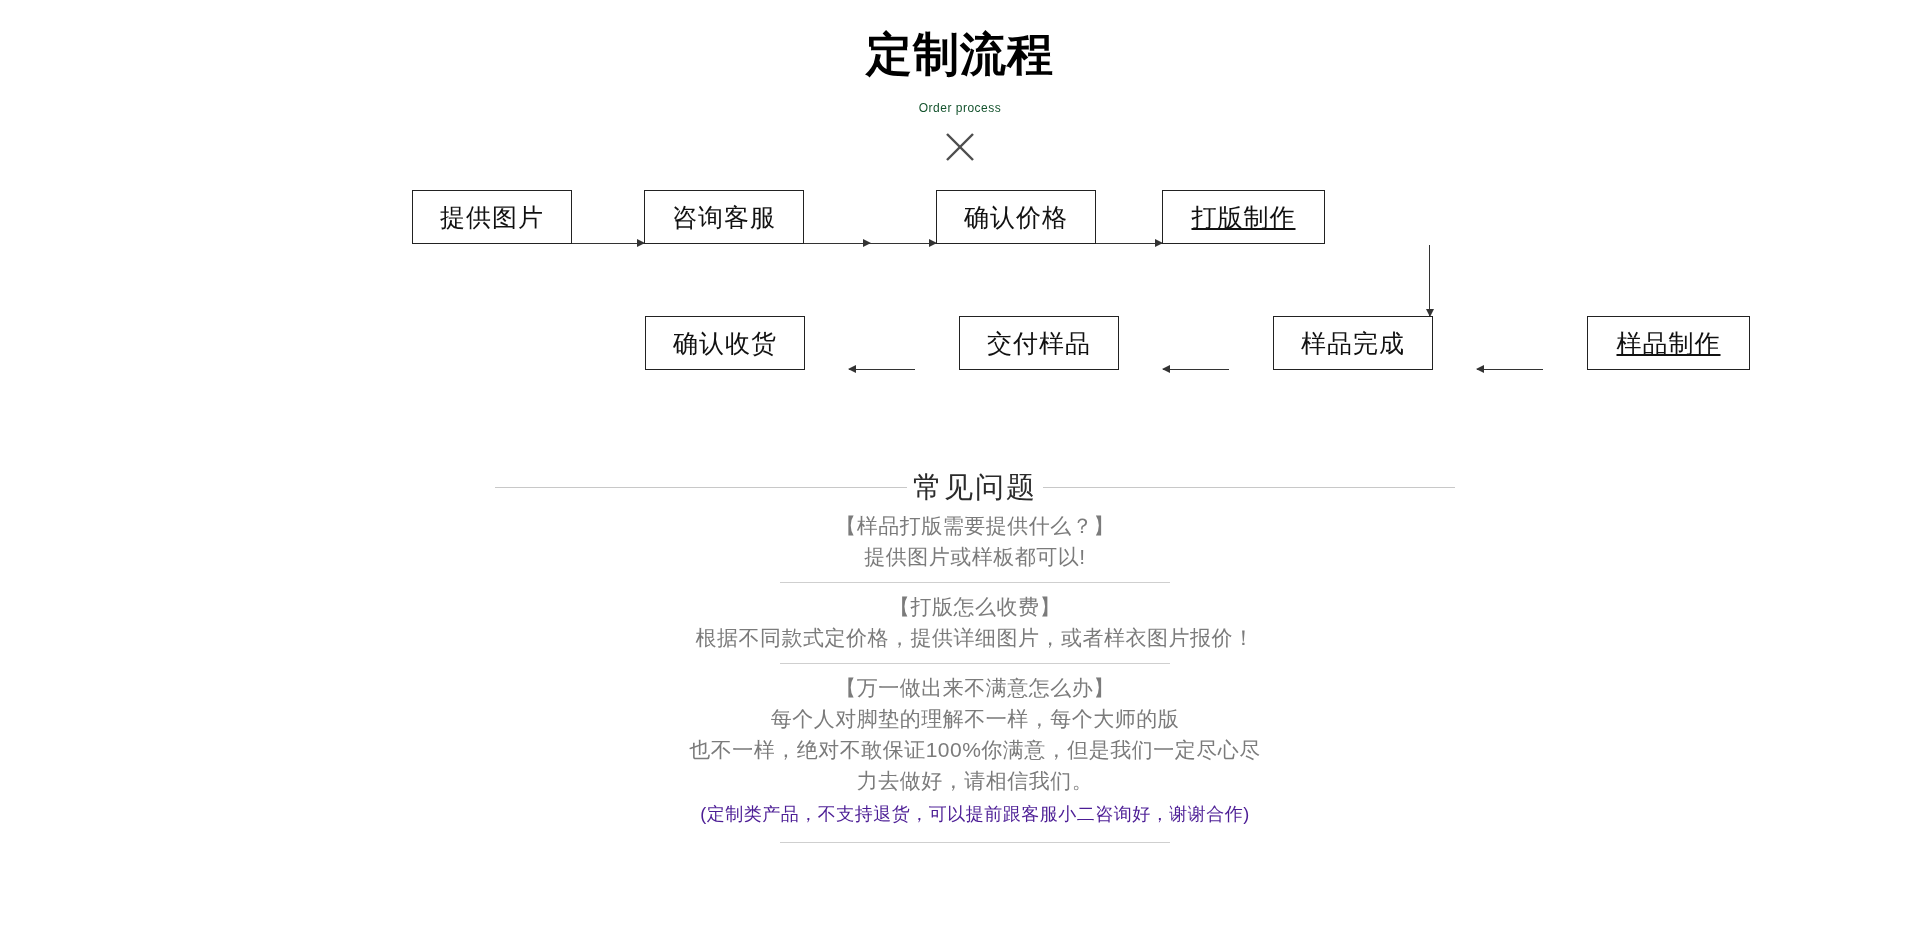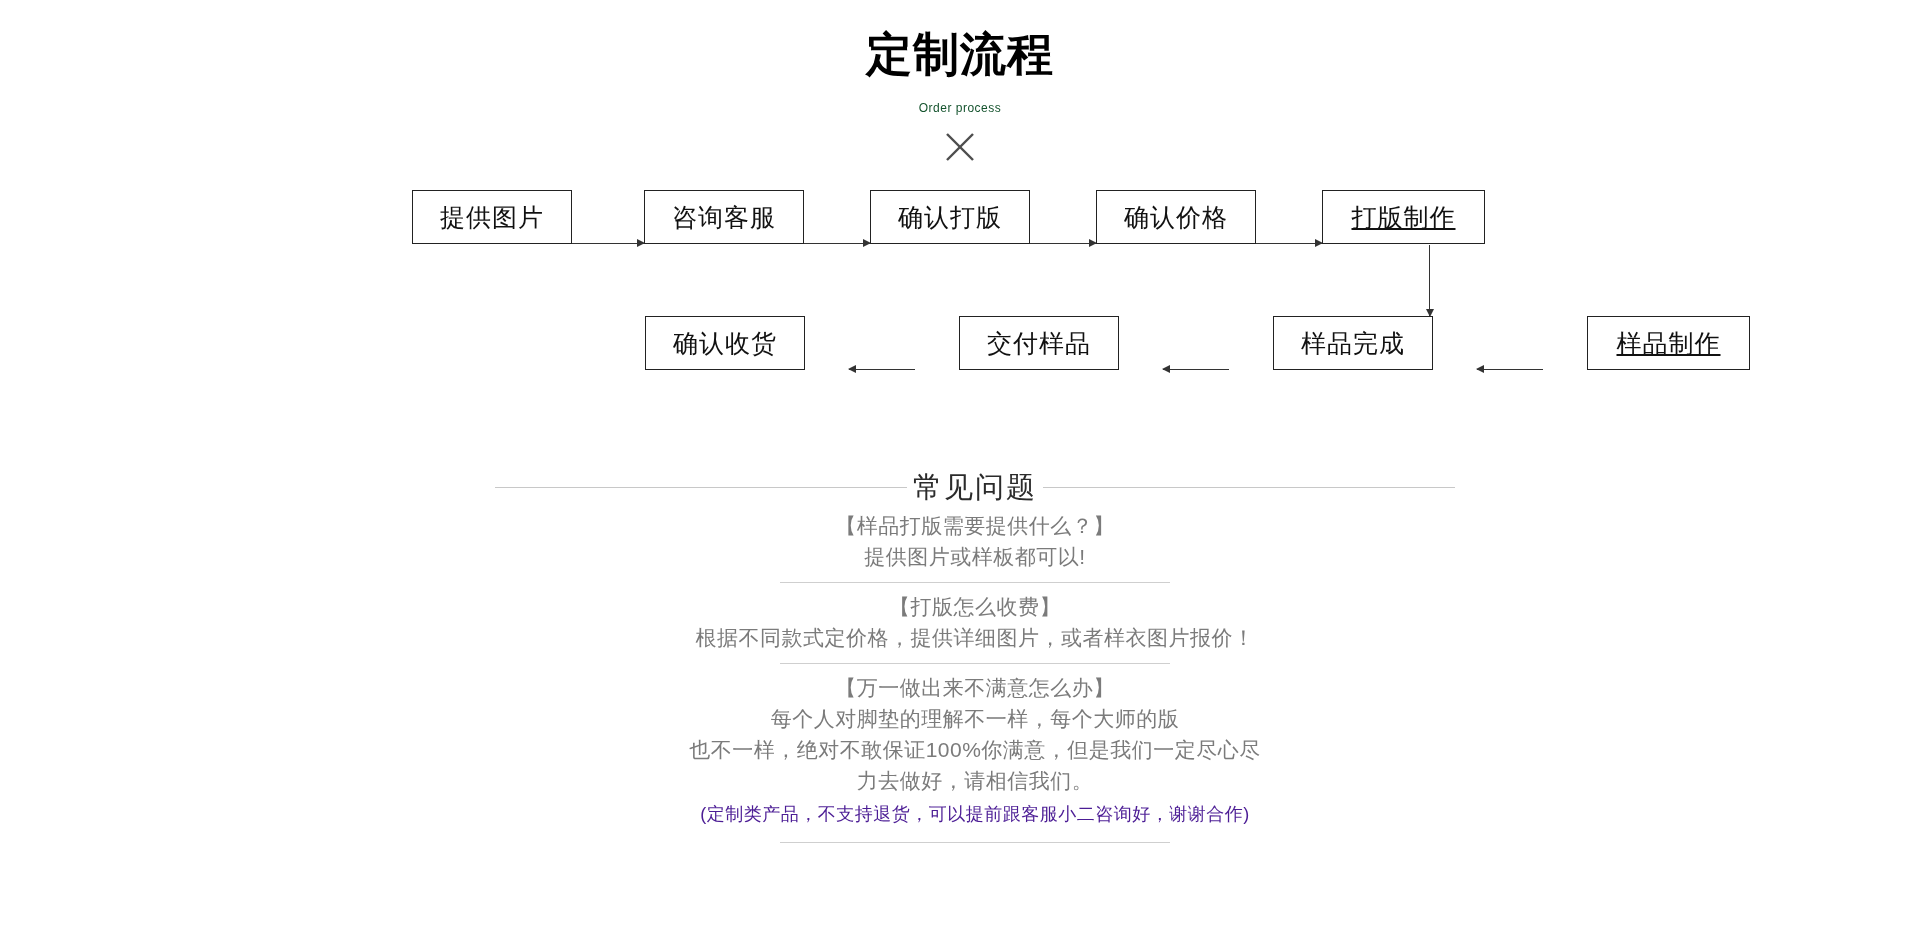--- a/index.html
+++ b/index.html
@@ -228,21 +228,20 @@
         <div class="line"></div>
         <div class="head-right"></div>
       </div>
 
       <div class="flow-box">咨询客服</div>
       <div class="conn" style="width:66px">
         <div class="line"></div>
         <div class="head-right"></div>
       </div>
 
-      <div class="flow-box">确认打版</div>
       <div class="conn" style="width:66px">
         <div class="line"></div>
         <div class="head-right"></div>
       </div>
 
       <div class="flow-box">确认价格</div>
       <div class="conn" style="width:66px">
         <div class="line"></div>
         <div class="head-right"></div>
       </div>

